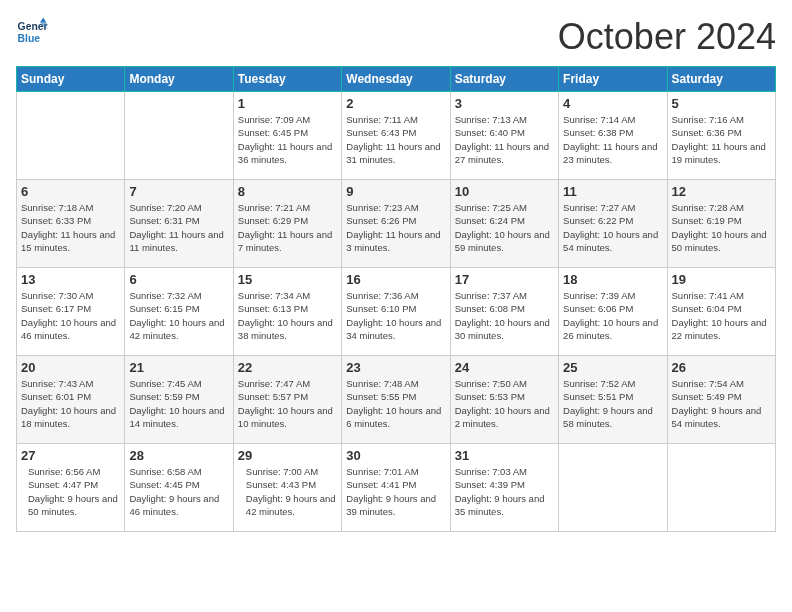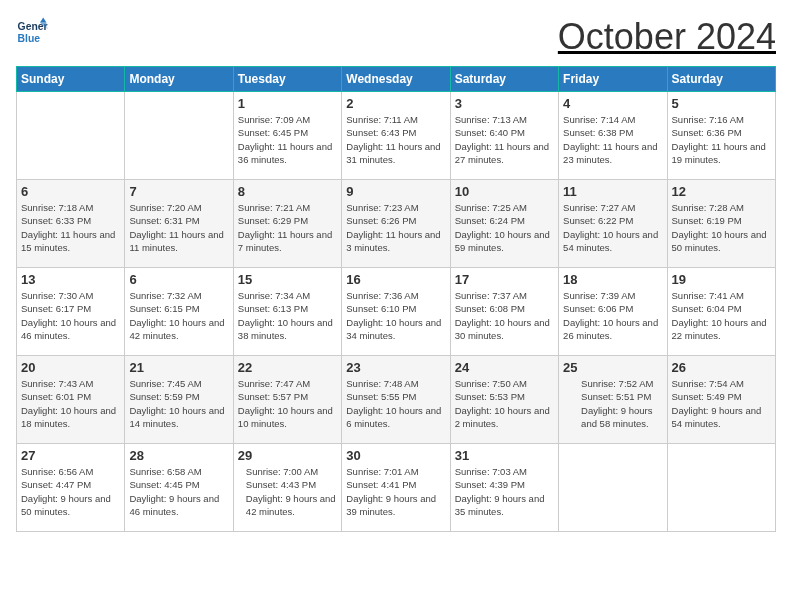--- a/index.html
+++ b/index.html
@@ -20,21 +20,20 @@
       display: flex;
       align-items: center;
       gap: 4px;
     }
     .logo-icon {
       width: 32px;
       height: 32px;
     }
     .title-area {
       text-align: right;
-      text-decoration: underline;
     }
     .month-title {
       font-size: 36px;
       color: #333;
       font-weight: 300;
     }
     .subtitle {
       font-size: 15px;
       color: #555;
     }
@@ -260,35 +259,35 @@
 Daylight: 10 hours and 6 minutes.</div>
         </td>
         <td>
           <span class="day-num">24</span>
           <div class="day-detail" style="white-space: pre-line;">Sunrise: 7:50 AM
 Sunset: 5:53 PM
 Daylight: 10 hours and 2 minutes.</div>
         </td>
         <td>
           <span class="day-num">25</span>
-          <div class="day-detail" style="white-space: pre-line; margin-left: 18px;">Sunrise: 7:52 AM
+          <div class="day-detail" style="white-space: pre-line;">Sunrise: 7:52 AM
 Sunset: 5:51 PM
 Daylight: 9 hours and 58 minutes.</div>
         </td>
         <td>
           <span class="day-num">26</span>
           <div class="day-detail" style="white-space: pre-line;">Sunrise: 7:54 AM
 Sunset: 5:49 PM
 Daylight: 9 hours and 54 minutes.</div>
         </td>
       </tr>
       <tr>
         <td>
           <span class="day-num">27</span>
-          <div class="day-detail" style="white-space: pre-line;">Sunrise: 6:56 AM
+          <div class="day-detail" style="white-space: pre-line; margin-left: 7px;">Sunrise: 6:56 AM
 Sunset: 4:47 PM
 Daylight: 9 hours and 50 minutes.</div>
         </td>
         <td>
           <span class="day-num">28</span>
           <div class="day-detail" style="white-space: pre-line;">Sunrise: 6:58 AM
 Sunset: 4:45 PM
 Daylight: 9 hours and 46 minutes.</div>
         </td>
         <td>

